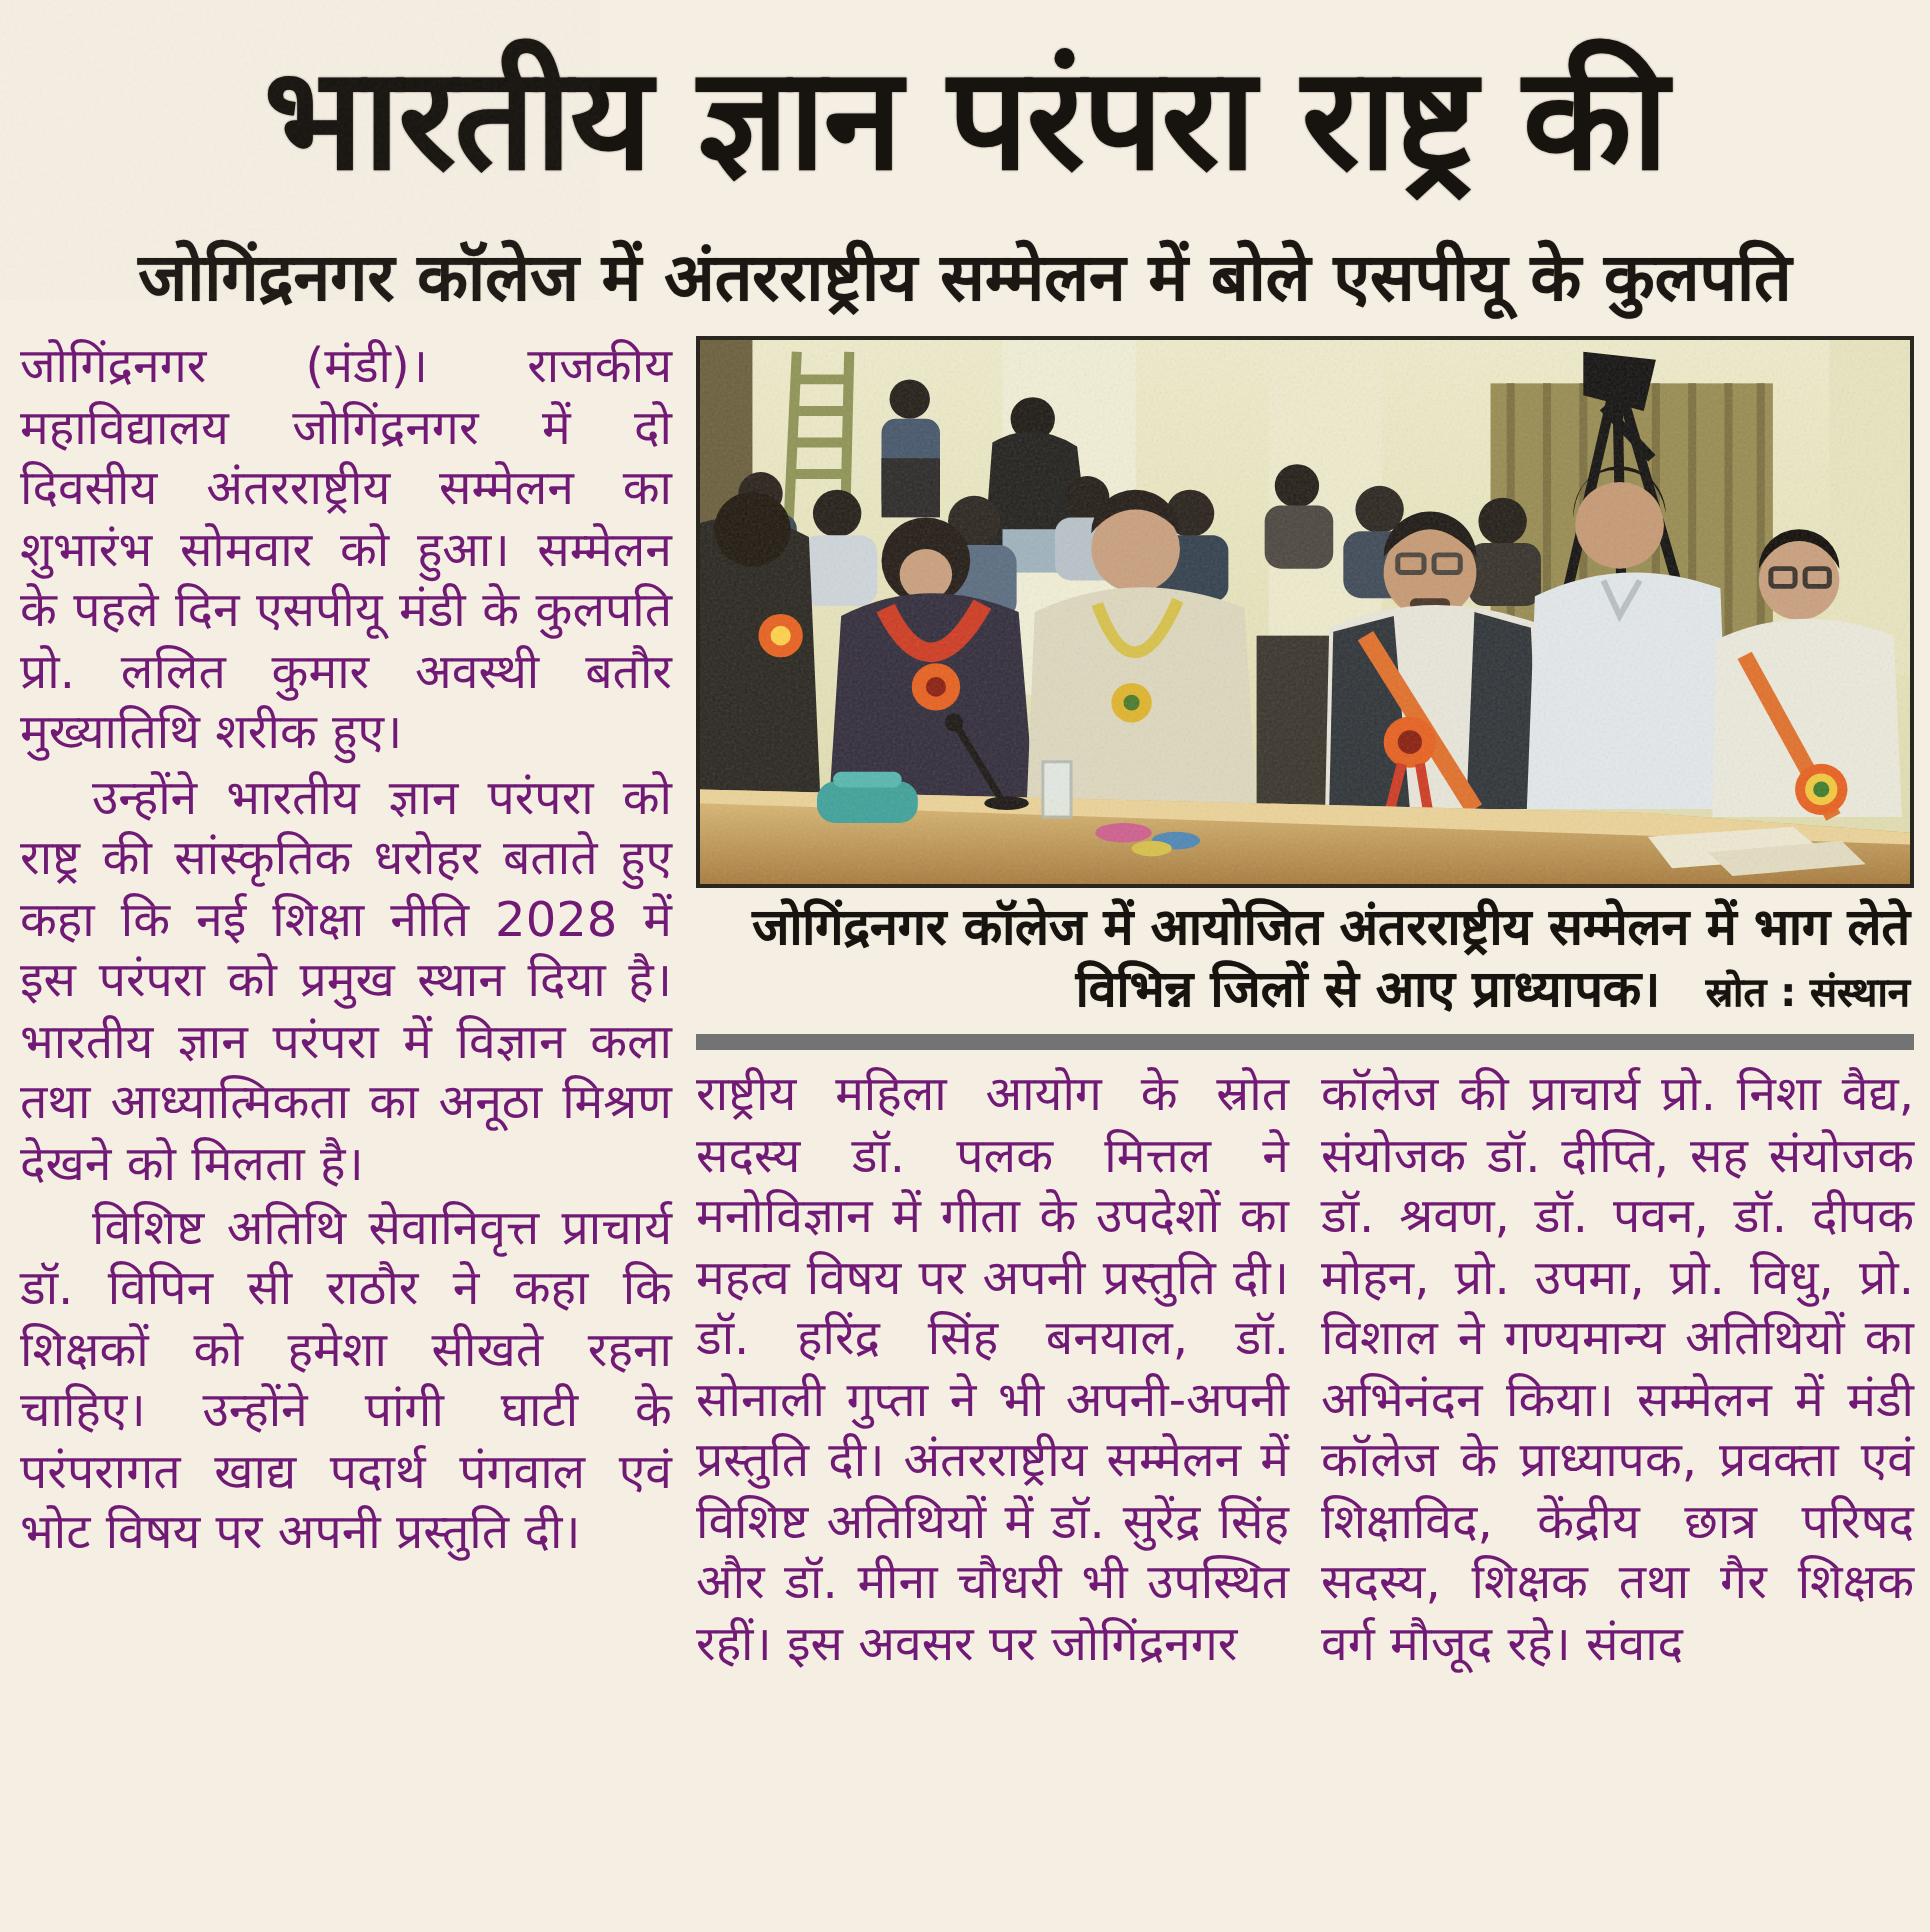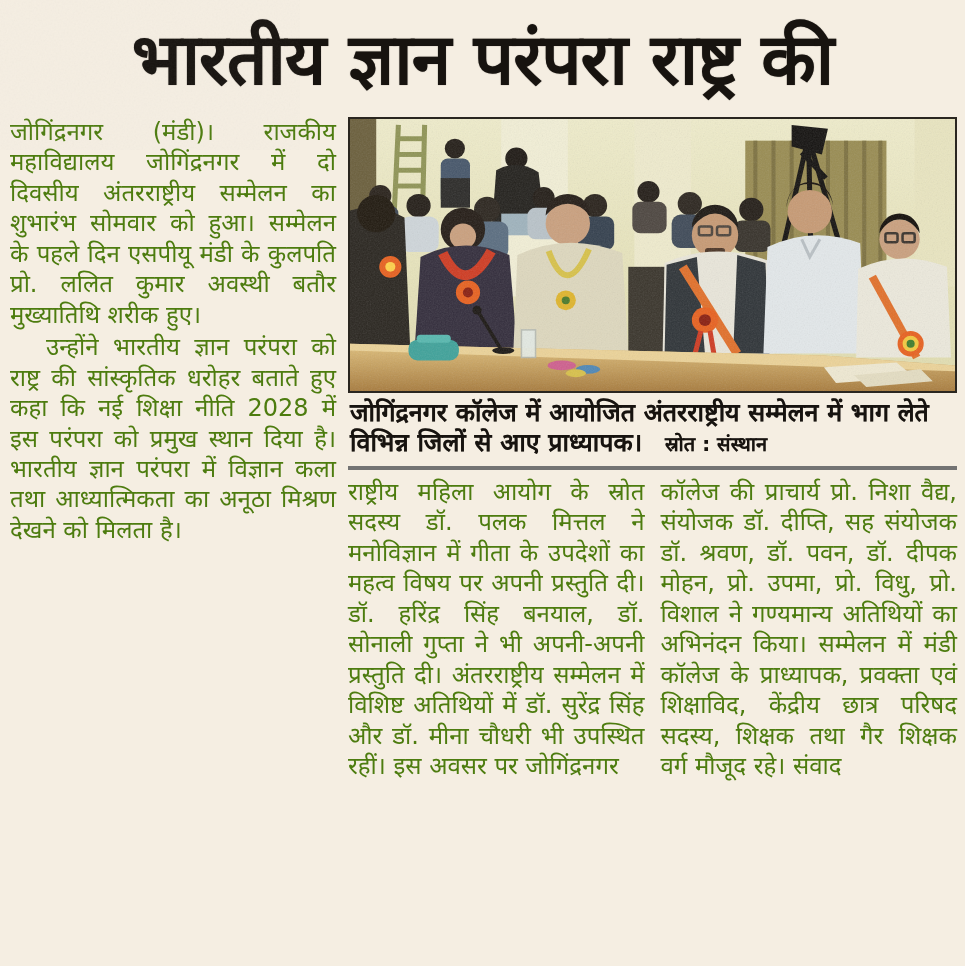--- a/index.html
+++ b/index.html
@@ -21,60 +21,62 @@
   .subheadline{
     margin:8px 4px 4px 4px;text-align:center;font-weight:bold;
     font-size:33px;line-height:1.2;color:#1c1712;white-space:nowrap;
     text-shadow:0 0 .5px rgba(20,15,10,.5);
   }
   
   .body-grid{display:flex;gap:12px;padding:6px 8px 0 10px;}
   .col-left{width:326px;flex:0 0 326px;}
   .news-text{
     font-size:24px;line-height:1.27;text-align:justify;
-    color:#4d7c0f;
+    color:#701a75;
   }
   .news-text p{margin:0 0 2px 0;}
   .para-indent{text-indent:36px;}
   .right-zone{flex:1 1 auto;min-width:0;}
   
   .photo-frame{
     border:2px solid #2a2620;background:#e7e3bd;
     width:100%;height:276px;box-sizing:border-box;overflow:hidden;
   }
   .photo-frame svg{display:block;width:100%;height:100%;}
   .caption-block{
-    text-align:left;font-weight:bold;font-size:25px;line-height:1.22;
+    text-align:right;font-weight:bold;font-size:25px;line-height:1.22;
     color:#17130f;padding:5px 2px 7px 2px;
-    border-bottom:4px solid #737373;
+    border-bottom:8px solid #737373;
     text-shadow:0 0 .4px rgba(20,15,10,.45);
   }
   .caption-source{font-size:20px;margin-left:14px;white-space:nowrap;}
   .two-cols{display:flex;gap:16px;margin-top:7px;}
   .two-cols .col{width:50%;}
   
   .scan-noise{
     position:absolute;inset:0;z-index:40;pointer-events:none;opacity:.06;
   }
 </style>
 </head>
 <body>
 
 <div class="page">
 
   <h1 class="headline" style="margin:0;">
     <span class="hl-line">भारतीय ज्ञान परंपरा राष्ट्र की</span>
   </h1>
 
+  <div class="subheadline">जोगिंद्रनगर कॉलेज में अंतरराष्ट्रीय सम्मेलन में बोले एसपीयू के कुलपति</div>
 
   <div class="body-grid">
 
     <div class="col-left news-text">
       <p>जोगिंद्रनगर (मंडी)। राजकीय महाविद्यालय जोगिंद्रनगर में दो दिवसीय अंतरराष्ट्रीय सम्मेलन का शुभारंभ सोमवार को हुआ। सम्मेलन के पहले दिन एसपीयू मंडी के कुलपति प्रो. ललित कुमार अवस्थी बतौर मुख्यातिथि शरीक हुए।</p>
       <p class="para-indent">उन्होंने भारतीय ज्ञान परंपरा को राष्ट्र की सांस्कृतिक धरोहर बताते हुए कहा कि नई शिक्षा नीति 2028 में इस परंपरा को प्रमुख स्थान दिया है। भारतीय ज्ञान परंपरा में विज्ञान कला तथा आध्यात्मिकता का अनूठा मिश्रण देखने को मिलता है।</p>
+      <p class="para-indent">विशिष्ट अतिथि सेवानिवृत्त प्राचार्य डॉ. विपिन सी राठौर ने कहा कि शिक्षकों को हमेशा सीखते रहना चाहिए। उन्होंने पांगी घाटी के परंपरागत खाद्य पदार्थ पंगवाल एवं भोट विषय पर अपनी प्रस्तुति दी।</p>
     </div>
 
     <div class="right-zone">
 
       <div class="photo-frame">
         <svg viewBox="0 0 600 276" preserveAspectRatio="none" aria-hidden="true">
           <defs>
             <linearGradient id="wallg" x1="0" y1="0" x2="0" y2="1">
               <stop offset="0" stop-color="#efeccb"></stop>
                 <stop offset="1" stop-color="#e0dcae"></stop>

